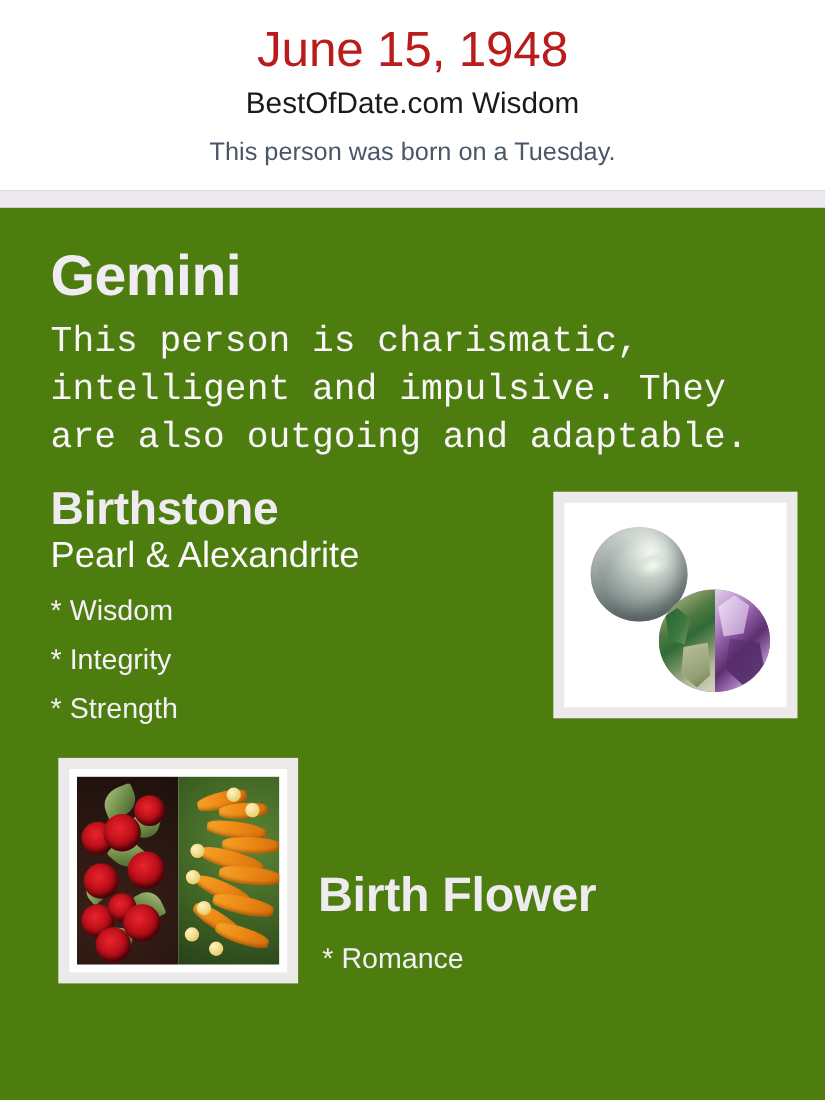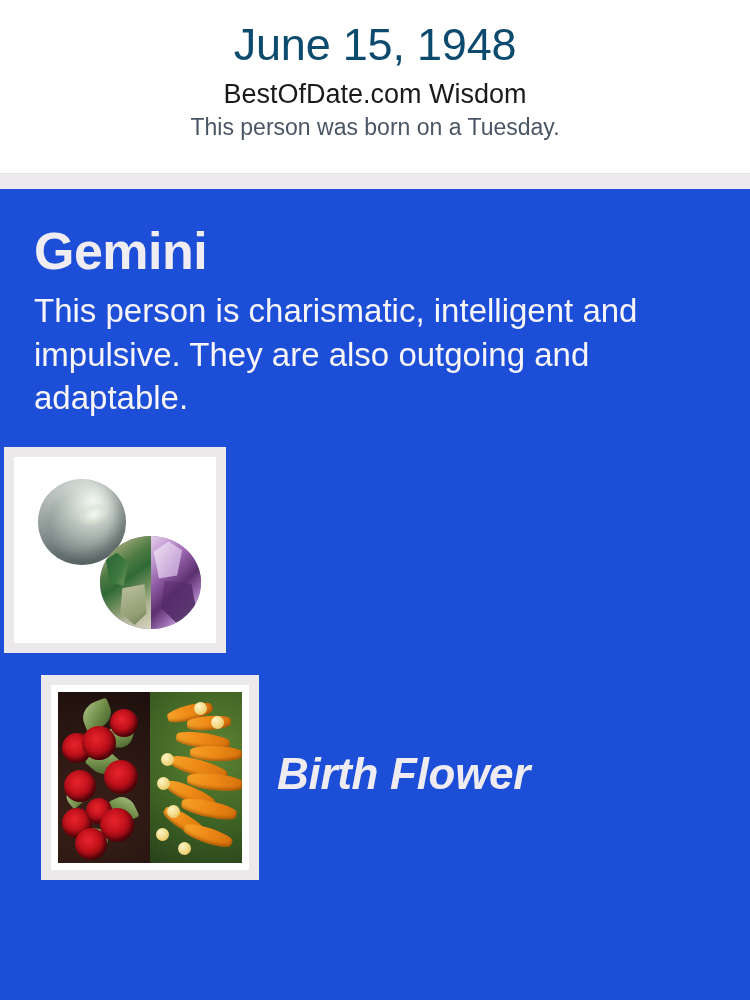--- a/index.html
+++ b/index.html
@@ -20,66 +20,67 @@
     background: #ffffff;
     height: 173px;
     box-sizing: border-box;
     padding-top: 22px;
     text-align: center;
   }
   .date-title {
     font-size: 45px;
     line-height: 1.02;
     font-weight: 400;
-    color: #0c4a6e;
+    color: #b91c1c;
     letter-spacing: -0.2px;
   }
   .site-summary {
     font-size: 27px;
     line-height: 1.25;
     font-weight: 400;
     color: #1a1a1a;
     margin-top: 10px;
   }
   .born-line {
     font-size: 23px;
     line-height: 1.25;
     font-weight: 400;
     color: #4a5665;
-    margin-top: 1px;
+    margin-top: 11px;
   }
   .divider-band {
     height: 15px;
     background: #eceaee;
     border-top: 1px solid #e3e3e5;
   }
 
   
   .body-panel {
-    background: #1d4ed8;
-    padding: 0 0 0 4px;
+    background: #4d7c0f;
+    padding: 0 0 0 16px;
     height: 812px;
     box-sizing: border-box;
     position: relative;
   }
 
   .sign-name {
     color: #f0edf2;
     font-size: 52px;
     font-weight: bold;
     line-height: 1;
     padding: 36px 0 0 30px;
     letter-spacing: -0.5px;
   }
   .sign-desc {
     color: #f7f5f8;
     font-size: 33px;
     line-height: 1.32;
     font-weight: 400;
     padding: 12px 42px 0 30px;
+    font-family: Liberation Mono, monospace;
   }
 
   
   .stone-row {
     display: flex;
     align-items: flex-start;
     padding: 20px 0 0 0;
   }
   .stone-text {
     flex: 1 1 auto;
@@ -207,23 +208,22 @@
     content:"";
     position:absolute; left:20%; bottom:4%; width:70%; height:48%;
     background: linear-gradient(140deg, #6b3a80, #3e1a52 70%);
     clip-path: polygon(10% 0%, 86% 8%, 100% 66%, 50% 100%, 0% 62%);
     opacity:.75;
   }
 
   
   .flower-row {
     display: flex;
-    align-items: center;
+    align-items: flex-end;
     padding: 22px 0 0 0;
-    font-style: italic;
   }
   .flower-card {
     width: 218px;
     height: 205px;
     margin-left: 37px;
     margin-right: 18px;
   }
   .flower-art {
     width: 100%;
     height: 100%;
@@ -285,20 +285,29 @@
 </div>
 
 <div class="divider-band"></div>
 
 <div class="body-panel">
 
   <div class="sign-name">Gemini</div>
   <div class="sign-desc">This person is charismatic, intelligent and impulsive. They are also outgoing and adaptable.</div>
 
   <div class="stone-row">
+    <div class="stone-text">
+      <div class="block-title">Birthstone</div>
+      <div class="block-sub">Pearl &amp; Alexandrite</div>
+      <div class="trait-list">
+        <div class="trait">* Wisdom</div>
+        <div class="trait">* Integrity</div>
+        <div class="trait">* Strength</div>
+      </div>
+    </div>
 
     <div class="pic-card stone-card">
       <div class="pic-inner">
         <div class="stone-art">
           <div class="pearl"></div>
           <div class="alexandrite">
             <div class="alex-left"></div>
             <div class="alex-right"></div>
           </div>
         </div>
@@ -346,17 +355,18 @@
             <span class="bud" style="left:48%;top:6%;"></span>
             <span class="bud" style="left:66%;top:14%;"></span>
           </div>
         </div>
       </div>
     </div>
 
     <div class="flower-text">
       <div class="block-title">Birth Flower</div>
       <div class="trait-list">
+        <div class="trait">* Romance</div>
       </div>
     </div>
   </div>
 
 </div>
 
 </body></html>

